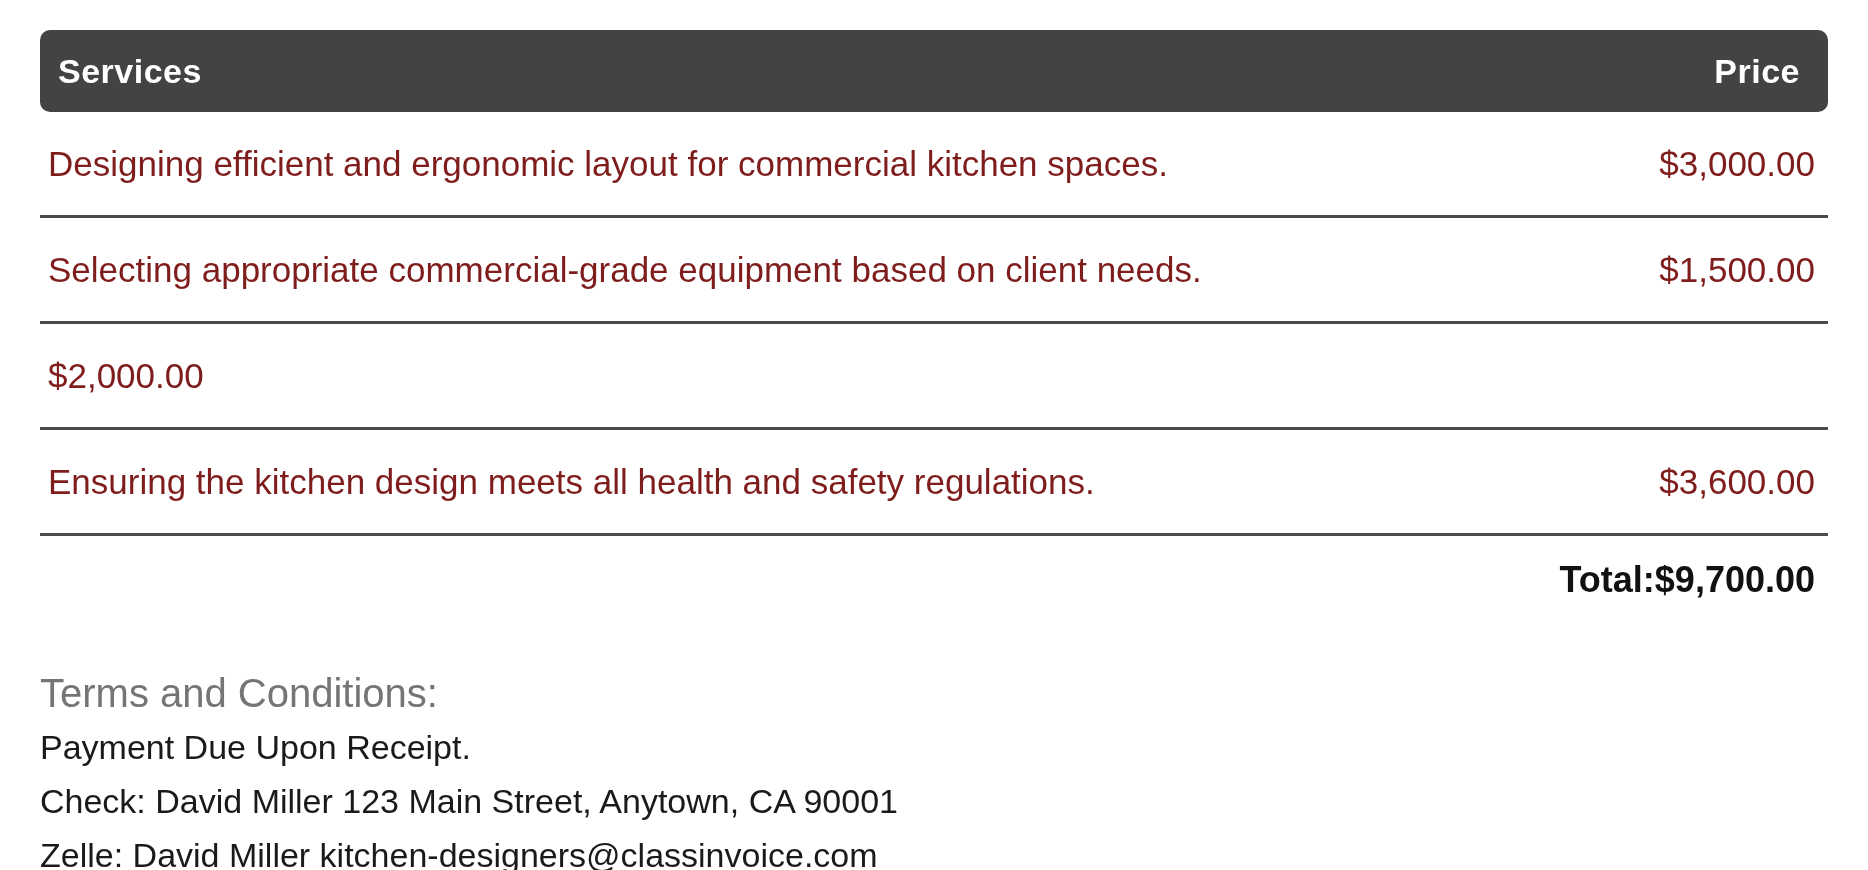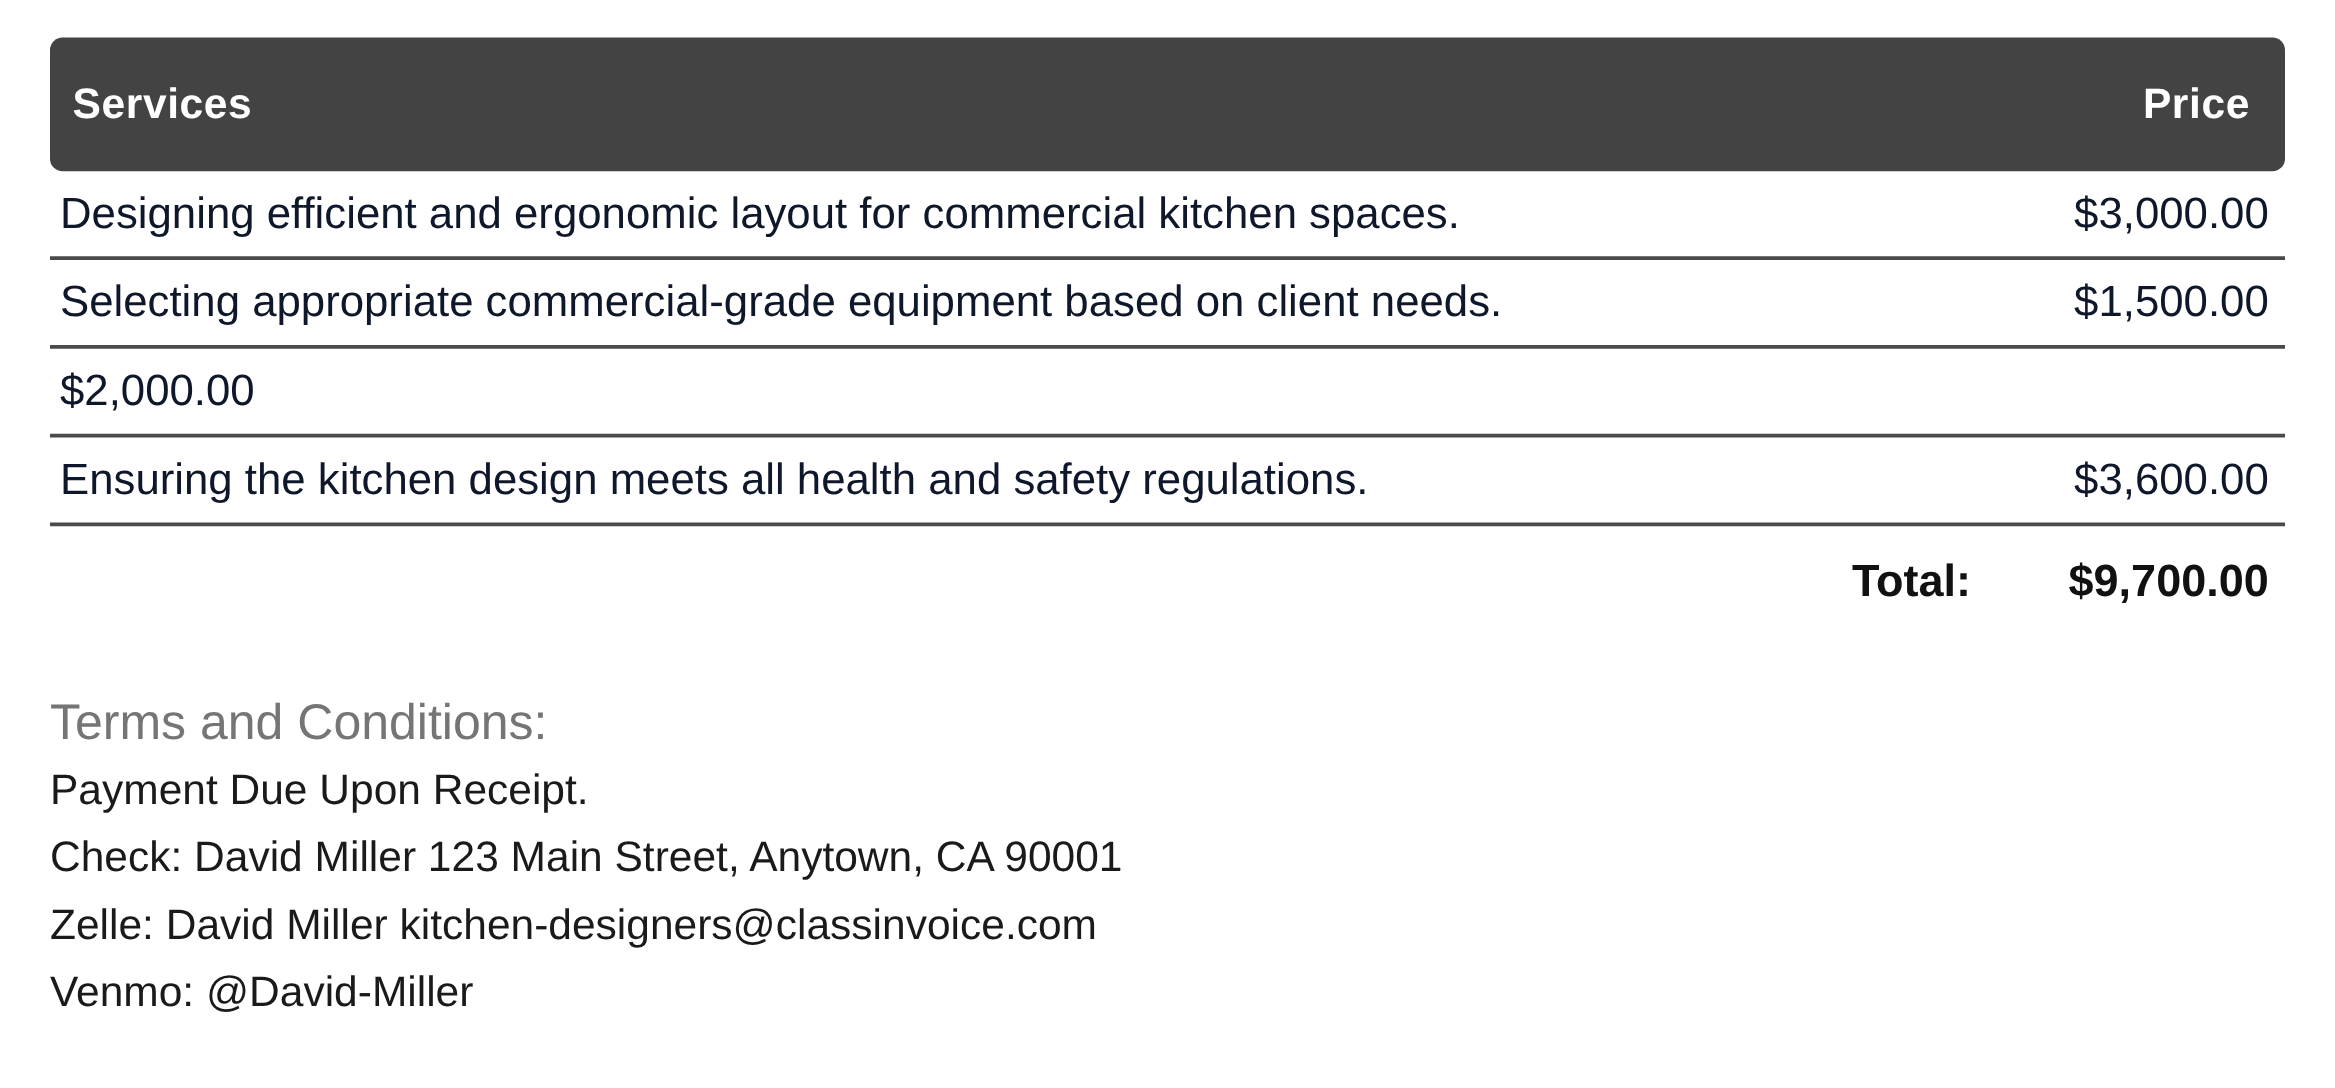--- a/index.html
+++ b/index.html
@@ -12,42 +12,42 @@
     width: 1868px;
     height: 870px;
     background: #ffffff;
     font-family: "Liberation Sans", "DejaVu Sans", sans-serif;
     box-sizing: border-box;
     padding: 30px 40px 0 40px;
     overflow: hidden;
   }
   
   .table-header {
-    height: 107px;
+    height: 82px;
     background: #434343;
     border-radius: 10px;
     display: flex;
     align-items: center;
     justify-content: space-between;
     padding: 0 28px 0 18px;
     color: #ffffff;
     font-size: 34px;
     font-weight: 700;
     letter-spacing: 0.5px;
   }
   .trow {
-    height: 71px;
+    height: 106px;
     box-sizing: border-box;
     display: flex;
     align-items: center;
     justify-content: space-between;
     border-bottom: 3px solid #4a4a4a;
     padding: 0 13px 0 8px;
     font-size: 35px;
-    color: #0f172a;
+    color: #7f1d1d;
   }
   .trow .svc {
     flex: 1 1 auto;
     padding-right: 40px;
     white-space: nowrap;
     overflow: hidden;
   }
   .trow .prc {
     flex: 0 0 auto;
     text-align: left;
@@ -56,21 +56,20 @@
     height: 88px;
     display: flex;
     align-items: center;
     justify-content: flex-end;
     padding-right: 13px;
     font-size: 36px;
     font-weight: 700;
     color: #111111;
   }
   .total-label {
-    margin-right: 78px;
   }
   
   .terms {
     margin-top: 42px;
     font-size: 34px;
     line-height: 54px;
     color: #1a1a1a;
   }
   .terms-title {
     font-size: 40px;

